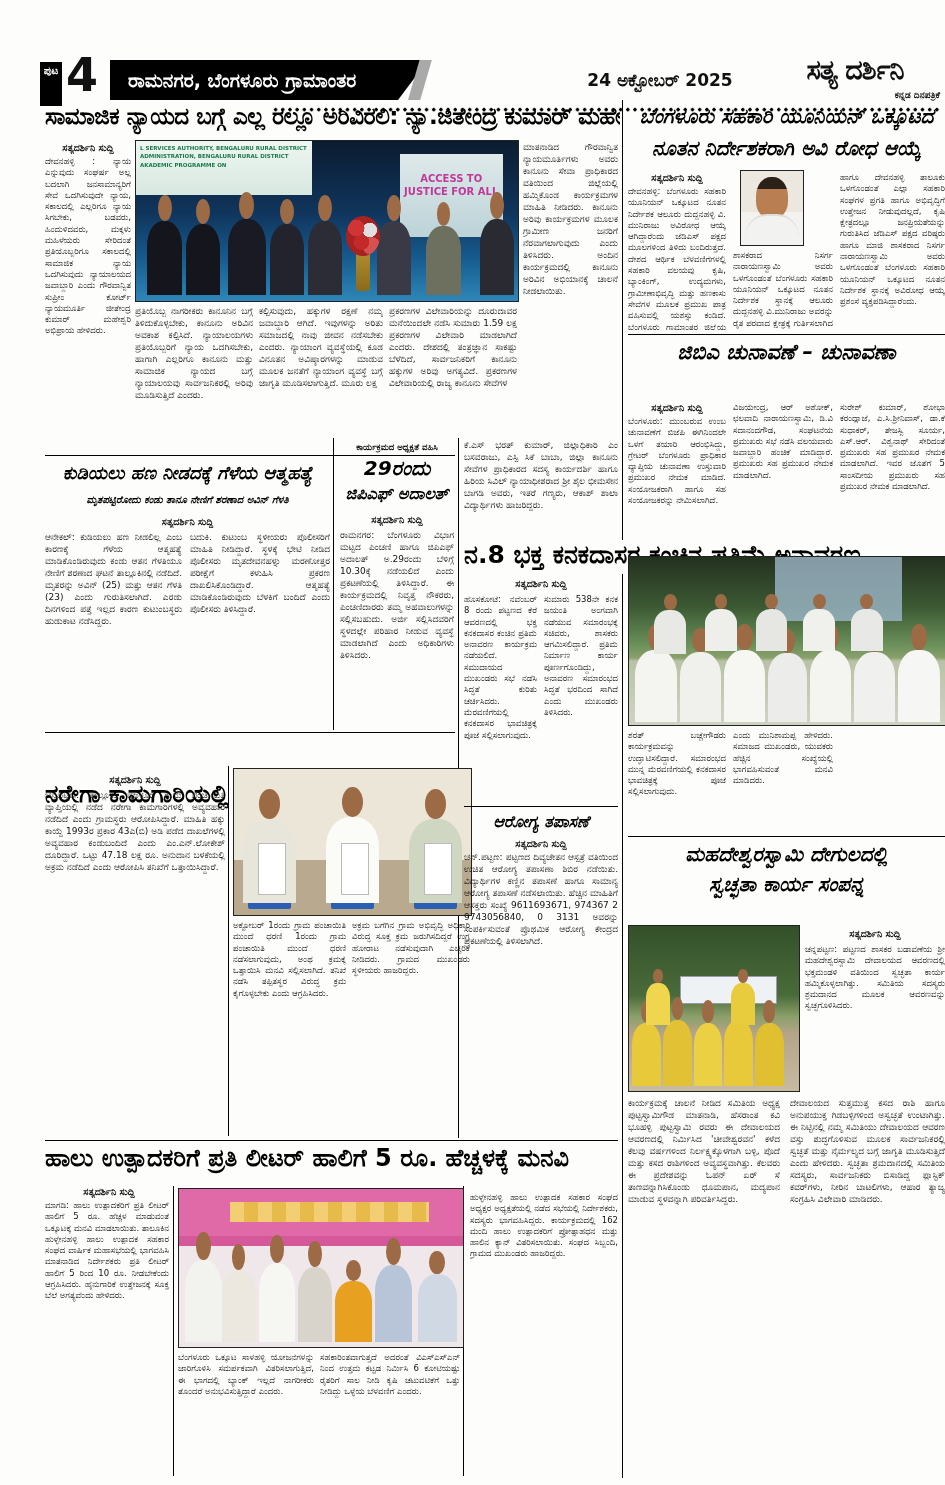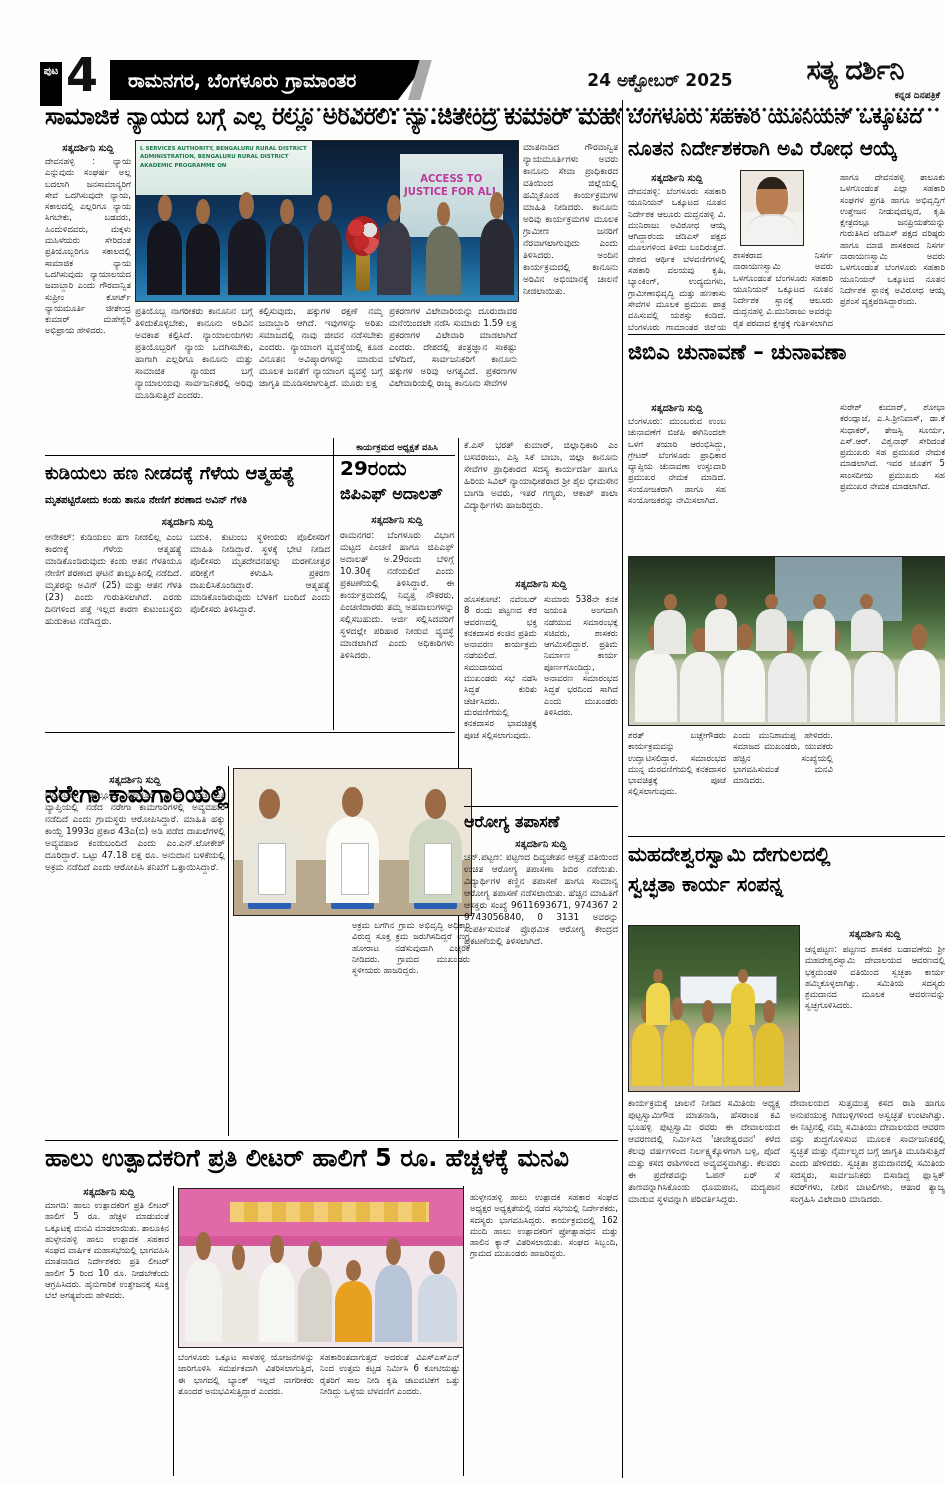--- a/index.html
+++ b/index.html
@@ -22,21 +22,21 @@
   .masthead{left:770px;top:56px;width:170px;text-align:center;font-weight:bold;font-size:27px;
     letter-spacing:-1px;line-height:1;}
   .masthead-sub{left:790px;top:90px;width:150px;text-align:right;font-size:9px;font-weight:bold;}
   .dots{left:272px;top:106px;width:670px;height:8px;
     background-image:radial-gradient(#000 1.7px,transparent 1.9px);background-size:7.2px 7.2px;}
   
   .vrule{width:1px;background:#000;}
   .hrule{height:1px;background:#000;}
   
   .hl{font-weight:bold;color:#000;overflow:hidden;}
-  .hl.center{text-align:left;}
+  .hl.center{text-align:center;font-style:italic;}
   .byline{font-size:9.5px;font-weight:bold;text-align:center;overflow:hidden;}
   .col{font-size:9px;line-height:1.33;text-align:justify;overflow:hidden;word-break:break-word;}
   .col.sm{font-size:8.5px;}
   
   .photo{overflow:hidden;border:1px solid #222;}
   .person{position:absolute;}
   .person::before{content:"";display:block;width:40%;height:26%;margin:0 auto;border-radius:50%;background:#9c6b45;}
   .person::after{content:"";display:block;width:100%;height:74%;
     border-radius:45% 45% 6% 6%/34% 34% 0 0;background:var(--c,#fff);}
   .ph-justice{background:linear-gradient(180deg,#0b1c30 0%,#10355c 45%,#16598c 72%,#2e86b8 100%);}
@@ -150,22 +150,24 @@
     <div class="shirt"></div>
   </div>
   <div class="abs col sm" style="left:733px;top:250px;width:100px;height:80px;">ಶಾಸಕರಾದ ನಿಸರ್ಗ ನಾರಾಯಣಸ್ವಾಮಿ ಅವರು ಒಳಗೊಂಡಂತೆ ಬೆಂಗಳೂರು ಸಹಕಾರಿ ಯೂನಿಯನ್ ಒಕ್ಕೂಟದ ನೂತನ ನಿರ್ದೇಶಕ ಸ್ಥಾನಕ್ಕೆ ಆಲೂರು ದುದ್ದನಹಳ್ಳಿ ವಿ.ಮುನಿರಾಜು ಅವರನ್ನು ರೈತ ಪರವಾದ ಕ್ಷೇತ್ರಕ್ಕೆ ಗುರ್ತಿಸಲಾಗಿದ ಹಿನ್ನೆಲೆಯಲ್ಲಿ ಅವಿರೋಧ ಆಯ್ಕೆ ಪ್ರಶಂಸೆ ವ್ಯಕ್ತಪಡಿಸಿದ್ದಾರೆಂದರು.</div>
   <div class="abs col sm" style="left:840px;top:172px;width:105px;height:158px;">ಹಾಗೂ ದೇವನಹಳ್ಳಿ ತಾಲೂಕು ಒಳಗೊಂಡಂತೆ ಎಲ್ಲಾ ಸಹಕಾರಿ ಸಂಘಗಳ ಪ್ರಗತಿ ಹಾಗೂ ಅಭಿವೃದ್ಧಿಗೆ ಉತ್ತೇಜನ ನೀಡುವುದಲ್ಲದೆ, ಕೃಷಿ ಕ್ಷೇತ್ರದಲ್ಲೂ ಜನಪ್ರಿಯತೆಯನ್ನು ಗುರುತಿಸಿದ ಜೆಡಿಎಸ್ ಪಕ್ಷದ ವರಿಷ್ಠರು ಹಾಗೂ ಮಾಜಿ ಶಾಸಕರಾದ ನಿಸರ್ಗ ನಾರಾಯಣಸ್ವಾಮಿ ಅವರು ಒಳಗೊಂಡಂತೆ ಬೆಂಗಳೂರು ಸಹಕಾರಿ ಯೂನಿಯನ್ ಒಕ್ಕೂಟದ ನೂತನ ನಿರ್ದೇಶಕ ಸ್ಥಾನಕ್ಕೆ ಅವಿರೋಧ ಆಯ್ಕೆ ಪ್ರಶಂಸೆ ವ್ಯಕ್ತಪಡಿಸಿದ್ದಾರೆಂದು.</div>
 
   <div class="abs hrule" style="left:628px;top:334px;width:317px;"></div>
 
   <div class="abs hl center" style="left:628px;top:340px;width:317px;height:28px;font-size:21px;">ಜಿಬಿಎ ಚುನಾವಣೆ – ಚುನಾವಣಾ</div>
   <div class="abs byline" style="left:628px;top:402px;width:98px;">ಸತ್ಯದರ್ಶಿನಿ ಸುದ್ದಿ</div>
   <div class="abs col sm" style="left:628px;top:416px;width:98px;height:118px;">ಬೆಂಗಳೂರು: ಮುಂಬರುವ ಉಂಬ ಚುನಾವಣೆಗೆ ಬಿಜೆಪಿ ಈಗಿನಿಂದಲೇ ಒಳಗೆ ತಯಾರಿ ಆರಂಭಿಸಿದ್ದು, ಗ್ರೇಟರ್ ಬೆಂಗಳೂರು ಪ್ರಾಧಿಕಾರ ವ್ಯಾಪ್ತಿಯ ಚುನಾವಣಾ ಉಸ್ತುವಾರಿ ಪ್ರಮುಖರ ನೇಮಕ ಮಾಡಿದೆ. ಸಂಯೋಜಕರಾಗಿ ಹಾಗೂ ಸಹ ಸಂಯೋಜಕರನ್ನು ನೇಮಿಸಲಾಗಿದೆ.</div>
+  <div class="abs col sm" style="left:733px;top:402px;width:100px;height:132px;">ವಿಜಯೇಂದ್ರ, ಆರ್ ಅಶೋಕ್, ಛಲವಾದಿ ನಾರಾಯಣಸ್ವಾಮಿ, ಡಿ.ವಿ ಸದಾನಂದಗೌಡ, ಸಂಘಟನೆಯ ಪ್ರಮುಖರು ಸಭೆ ನಡೆಸಿ ವಲಯವಾರು ಜವಾಬ್ದಾರಿ ಹಂಚಿಕೆ ಮಾಡಿದ್ದಾರೆ. ಪ್ರಮುಖರು ಸಹ ಪ್ರಮುಖರ ನೇಮಕ ಮಾಡಲಾಗಿದೆ.</div>
   <div class="abs col sm" style="left:840px;top:402px;width:105px;height:132px;">ಸುರೇಶ್ ಕುಮಾರ್, ಶೋಭಾ ಕರಂದ್ಲಾಜೆ, ಎ.ಸಿ.ಶ್ರೀನಿವಾಸ್, ಡಾ.ಕೆ ಸುಧಾಕರ್, ತೇಜಸ್ವಿ ಸೂರ್ಯ, ಎಸ್.ಆರ್. ವಿಶ್ವನಾಥ್ ಸೇರಿದಂತೆ ಪ್ರಮುಖರು ಸಹ ಪ್ರಮುಖರ ನೇಮಕ ಮಾಡಲಾಗಿದೆ. ಇವರ ಜೊತೆಗೆ 5 ಸಾಂಸದೀಯ ಪ್ರಮುಖರು ಸಹ ಪ್ರಮುಖರ ನೇಮಕ ಮಾಡಲಾಗಿದೆ.</div>
 
+  <div class="abs hl" style="left:464px;top:540px;width:481px;height:34px;font-size:25px;white-space:nowrap;background:#fdfdfb;">ನ.8 ಭಕ್ತ ಕನಕದಾಸರ ಕಂಚಿನ ಪ್ರತಿಮೆ ಅನಾವರಣ</div>
   <div class="abs byline" style="left:464px;top:578px;width:154px;">ಸತ್ಯದರ್ಶಿನಿ ಸುದ್ದಿ</div>
   <div class="abs col sm" style="left:464px;top:594px;width:73px;height:210px;">ಹೊಸಕೋಟೆ: ನವೆಂಬರ್ 8 ರಂದು ಪಟ್ಟಣದ ಕೆರೆ ಆವರಣದಲ್ಲಿ ಭಕ್ತ ಕನಕದಾಸರ ಕಂಚಿನ ಪ್ರತಿಮೆ ಅನಾವರಣ ಕಾರ್ಯಕ್ರಮ ನಡೆಯಲಿದೆ. ಸಮುದಾಯದ ಮುಖಂಡರು ಸಭೆ ನಡೆಸಿ ಸಿದ್ಧತೆ ಕುರಿತು ಚರ್ಚಿಸಿದರು. ಮೆರವಣಿಗೆಯಲ್ಲಿ ಕನಕದಾಸರ ಭಾವಚಿತ್ರಕ್ಕೆ ಪೂಜೆ ಸಲ್ಲಿಸಲಾಗುವುದು.</div>
   <div class="abs col sm" style="left:544px;top:594px;width:74px;height:210px;">ಸುಮಾರು 538ನೇ ಕನಕ ಜಯಂತಿ ಅಂಗವಾಗಿ ನಡೆಯುವ ಸಮಾರಂಭಕ್ಕೆ ಸಚಿವರು, ಶಾಸಕರು ಆಗಮಿಸಲಿದ್ದಾರೆ. ಪ್ರತಿಮೆ ನಿರ್ಮಾಣ ಕಾರ್ಯ ಪೂರ್ಣಗೊಂಡಿದ್ದು, ಅನಾವರಣ ಸಮಾರಂಭದ ಸಿದ್ಧತೆ ಭರದಿಂದ ಸಾಗಿದೆ ಎಂದು ಮುಖಂಡರು ತಿಳಿಸಿದರು.</div>
 
   <div class="abs photo ph-group-white" style="left:628px;top:556px;width:317px;height:168px;">
     <div class="bldg"></div>
     <div class="person" style="--c:#f4f4f0;left:2%;bottom:2%;width:13%;height:58%;"></div>
     <div class="person" style="--c:#f0f0ec;left:16%;bottom:2%;width:13%;height:56%;"></div>
     <div class="person" style="--c:#f6f6f2;left:30%;bottom:2%;width:13%;height:58%;"></div>
     <div class="person" style="--c:#ececea;left:44%;bottom:2%;width:12%;height:55%;"></div>
@@ -190,20 +192,21 @@
     <div class="chair" style="left:6%;"></div>
     <div class="chair" style="left:41%;"></div>
     <div class="chair" style="left:76%;"></div>
     <div class="person" style="--c:#e8e6da;left:4%;bottom:8%;width:22%;height:78%;"></div>
     <div class="person" style="--c:#fbfbf7;left:39%;bottom:8%;width:22%;height:80%;"></div>
     <div class="person" style="--c:#cfd6c2;left:74%;bottom:8%;width:22%;height:78%;"></div>
     <div class="paper" style="left:10%;bottom:14%;"></div>
     <div class="paper" style="left:45%;bottom:14%;"></div>
     <div class="paper" style="left:80%;bottom:14%;"></div>
   </div>
+  <div class="abs col sm" style="left:233px;top:920px;width:113px;height:216px;">ಅಕ್ಟೋಬರ್ 1ರಂದು ಗ್ರಾಮ ಪಂಚಾಯಿತಿ ಮುಂದೆ ಧರಣಿ 1ರಂದು ಗ್ರಾಮ ಪಂಚಾಯಿತಿ ಮುಂದೆ ಧರಣಿ ನಡೆಸಲಾಗುವುದು, ಅಂಥ ಕ್ರಮಕ್ಕೆ ಒತ್ತಾಯಿಸಿ ಮನವಿ ಸಲ್ಲಿಸಲಾಗಿದೆ. ತನಿಖೆ ನಡೆಸಿ ತಪ್ಪಿತಸ್ಥರ ವಿರುದ್ಧ ಕ್ರಮ ಕೈಗೊಳ್ಳಬೇಕು ಎಂದು ಆಗ್ರಹಿಸಿದರು.</div>
   <div class="abs col sm" style="left:352px;top:920px;width:118px;height:216px;">ಅಕ್ರಮ ಬಗೆಗಿನ ಗ್ರಾಮ ಅಭಿವೃದ್ಧಿ ಅಧಿಕಾರಿ ವಿರುದ್ಧ ಸೂಕ್ತ ಕ್ರಮ ಜರುಗಿಸದಿದ್ದರೆ ಉಗ್ರ ಹೋರಾಟ ನಡೆಸುವುದಾಗಿ ಎಚ್ಚರಿಕೆ ನೀಡಿದರು. ಗ್ರಾಮದ ಮುಖಂಡರು ಸ್ಥಳೀಯರು ಹಾಜರಿದ್ದರು.</div>
 
   <div class="abs hrule" style="left:464px;top:806px;width:154px;"></div>
   <div class="abs hl center" style="left:464px;top:812px;width:154px;height:24px;font-size:16px;">ಆರೋಗ್ಯ ತಪಾಸಣೆ</div>
   <div class="abs byline" style="left:464px;top:838px;width:154px;">ಸತ್ಯದರ್ಶಿನಿ ಸುದ್ದಿ</div>
   <div class="abs col" style="left:464px;top:852px;width:154px;height:284px;">ಚನ್.ಪಟ್ಟಣ: ಪಟ್ಟಣದ ದಿವ್ಯಚೇತನ ಆಸ್ಪತ್ರೆ ವತಿಯಿಂದ ಉಚಿತ ಆರೋಗ್ಯ ತಪಾಸಣಾ ಶಿಬಿರ ನಡೆಯಿತು. ವಿದ್ಯಾರ್ಥಿಗಳ ಕಣ್ಣಿನ ತಪಾಸಣೆ ಹಾಗೂ ಸಾಮಾನ್ಯ ಆರೋಗ್ಯ ತಪಾಸಣೆ ನಡೆಸಲಾಯಿತು. ಹೆಚ್ಚಿನ ಮಾಹಿತಿಗೆ ಆಸಕ್ತರು ಸಂಖ್ಯೆ 9611693671, 974367 2 9743056840, 0 3131 ಅವರನ್ನು ಸಂಪರ್ಕಿಸುವಂತೆ ಪ್ರೊಥಮಿಕ ಆರೋಗ್ಯ ಕೇಂದ್ರದ ಪ್ರಕಟಣೆಯಲ್ಲಿ ತಿಳಿಸಲಾಗಿದೆ.</div>
 
   <div class="abs hrule" style="left:628px;top:836px;width:317px;"></div>
   <div class="abs hl center" style="left:628px;top:842px;width:317px;height:28px;font-size:20px;">ಮಹದೇಶ್ವರಸ್ವಾಮಿ ದೇಗುಲದಲ್ಲಿ</div>
   <div class="abs hl center" style="left:628px;top:872px;width:317px;height:28px;font-size:20px;">ಸ್ವಚ್ಛತಾ ಕಾರ್ಯ ಸಂಪನ್ನ</div>

